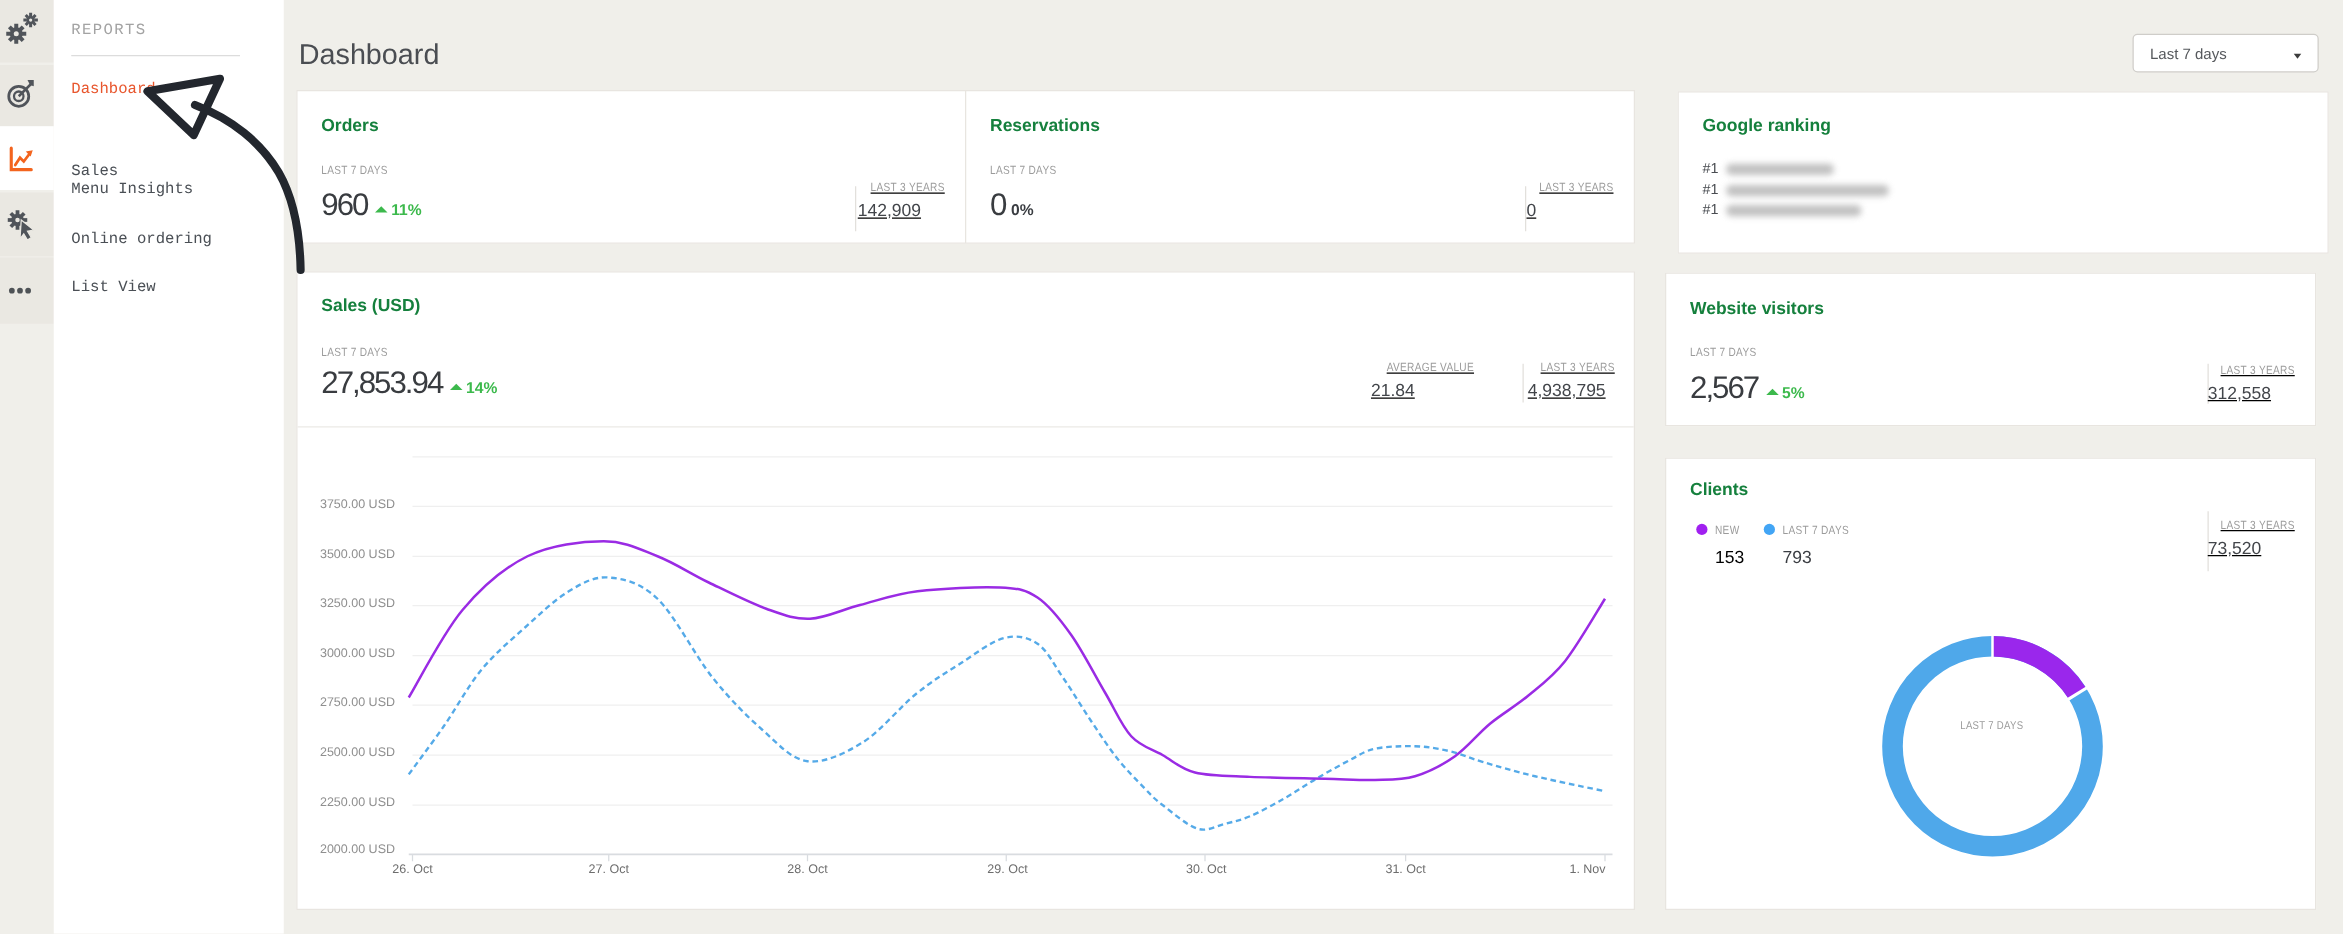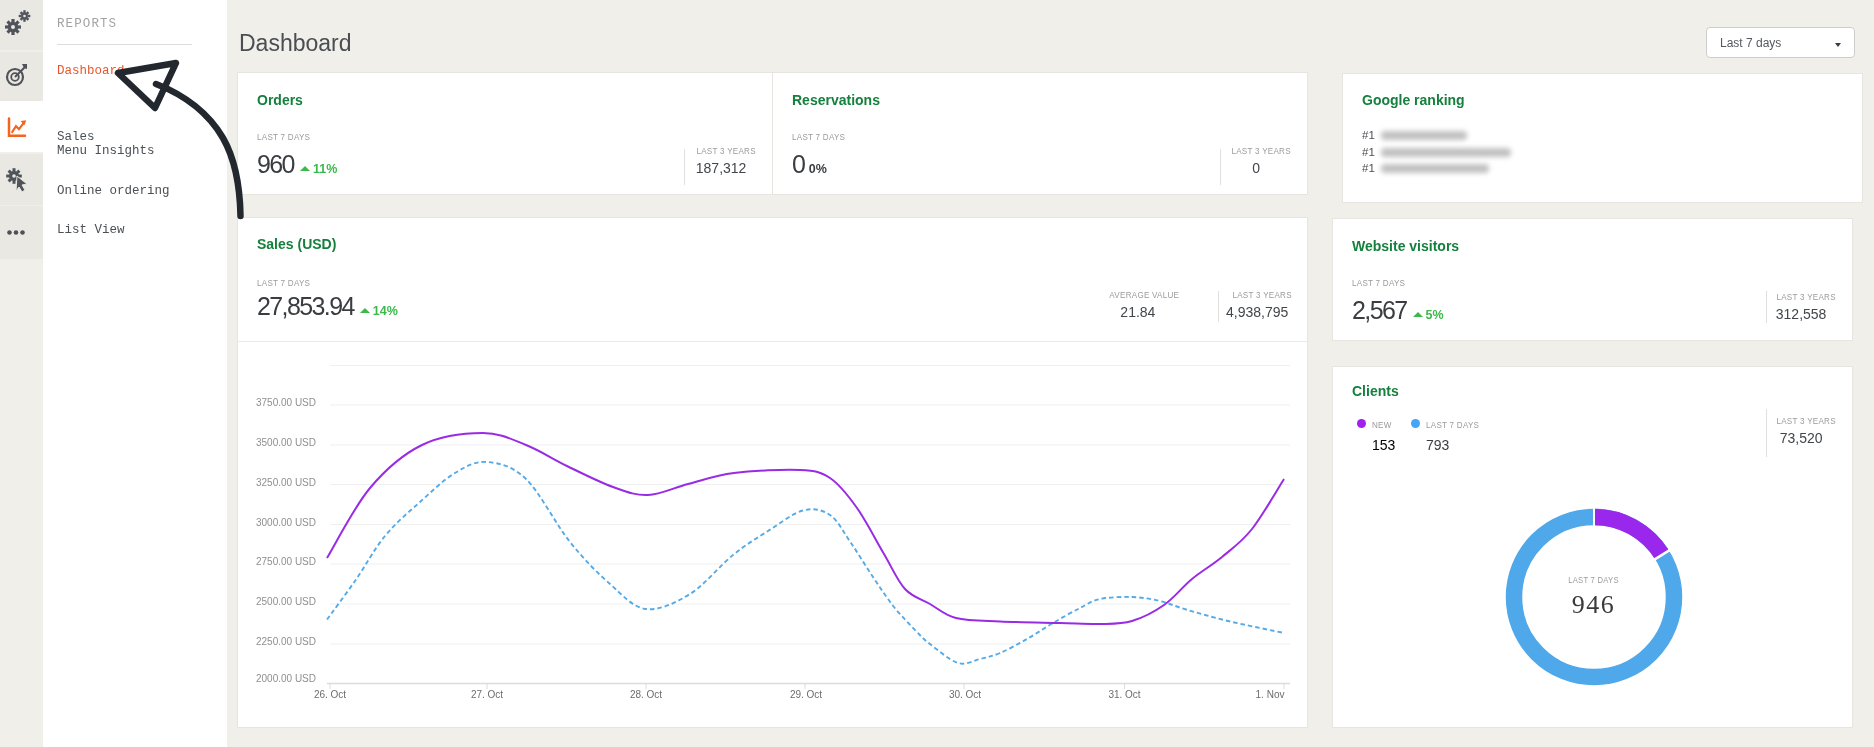--- a/index.html
+++ b/index.html
@@ -25,21 +25,21 @@
 #dd { left:1706px; top:27px; width:149px; height:31px; background:#fff; border:1px solid #cfcdc9; border-radius:4px; font-size:12px; color:#55585c; line-height:30px; padding-left:13px; }
 #dd .caret { position:absolute; right:13px; top:15px; width:0; height:0; border-left:3.5px solid transparent; border-right:3.5px solid transparent; border-top:4.5px solid #3c3c3c; }
 
 
 .card { position:absolute; background:#fff; border:1px solid #e8e5e0; }
 .ctitle { position:absolute; left:19px; top:19px; font-size:14px; font-weight:bold; color:#15803d; }
 .lbl { font-size:9.5px; color:#9b9b9b; letter-spacing:0.3px; display:inline-block; transform:scaleX(0.85); transform-origin:0 50%; }
 .big { font-size:25px; color:#393c40; letter-spacing:-1.6px; }
 .grn { color:#3cb94c; font-size:12.5px; font-weight:bold; }
 .tri { display:inline-block; width:0; height:0; border-left:5.5px solid transparent; border-right:5.5px solid transparent; border-bottom:5px solid #3cb94c; margin:0 3px 2px 6px; }
-.rstat { position:absolute; text-align:center; }
+.rstat { position:absolute; text-align:left;text-decoration:underline; }
 .rstat .lbl { display:block; transform-origin:100% 50%; }
 .rstat .val { display:block; font-size:14px; color:#42454a; margin-top:4px; }
 .vsep { position:absolute; border-left:1px solid #e2e0dc; }
 .blur { background:#9b9b9b; opacity:0.62; border-radius:4px; filter:blur(2.6px); }
 .ylab { font-size:10px; fill:#8f8f8f; }
 .xlab { font-size:10px; fill:#6d6d6d; }
 </style>
 </head>
 <body>
 <div id="stage">
@@ -148,21 +148,21 @@
   <div id="title" class="abs">Dashboard</div>
   <div id="dd" class="abs">Last 7 days<span class="caret"></span></div>
 
   <div class="card" style="left:237px;top:72px;width:536px;height:123px;">
     <div class="ctitle">Orders</div>
     <div class="lbl" style="position:absolute;left:19px;top:58px;">LAST 7 DAYS</div>
     <div style="position:absolute;left:19px;top:77px;"><span class="big">960</span><span class="tri"></span><span class="grn">11%</span></div>
     <div class="vsep" style="left:446px;top:76px;height:36px;"></div>
     <div class="rstat" style="right:16px;top:72px;">
         <span class="lbl">LAST 3 YEARS</span>
-        <span class="val">187,312</span>
+        <span class="val">142,909</span>
       </div>
   </div>
 
   <div class="card" style="left:772px;top:72px;width:536px;height:123px;">
     <div class="ctitle">Reservations</div>
     <div class="lbl" style="position:absolute;left:19px;top:58px;">LAST 7 DAYS</div>
     <div style="position:absolute;left:19px;top:77px;"><span class="big">0</span>&nbsp;<span style="font-size:12.5px;font-weight:bold;color:#3a3d42;">0%</span></div>
     <div class="vsep" style="left:447px;top:76px;height:36px;"></div>
     <div class="rstat" style="right:16px;top:72px;">
         <span class="lbl">LAST 3 YEARS</span>
@@ -264,16 +264,15 @@
         <span class="lbl">LAST 3 YEARS</span>
         <span class="val">73,520</span>
       </div>
     <svg id="donut" style="position:absolute;left:172px;top:141px;" width="178" height="178" viewBox="0 0 178 178">
       <circle cx="89" cy="89" r="80" fill="none" stroke="#4fa8ea" stroke-width="16.5"></circle>
       <path d="M89,9 A80,80 0 0 1 157.0,46.9" fill="none" stroke="#9a27ec" stroke-width="16.5"></path>
       <line x1="89" y1="0" x2="89" y2="19" stroke="#ffffff" stroke-width="2"></line>
       <line x1="148.5" y1="52.1" x2="165.5" y2="41.6" stroke="#ffffff" stroke-width="2.5"></line>
     </svg>
     <div class="lbl" style="position:absolute;left:0;top:208px;width:521px;text-align:center;font-size:9px;transform-origin:50% 50%;">LAST 7 DAYS</div>
-    <div style="position:absolute;left:0;top:223px;width:521px;text-align:center;font-family:'Liberation Serif',serif;font-size:26px;letter-spacing:1.5px;color:#3a3a3a;">946</div>
   </div>
 
 </div>
 
 </body></html>

